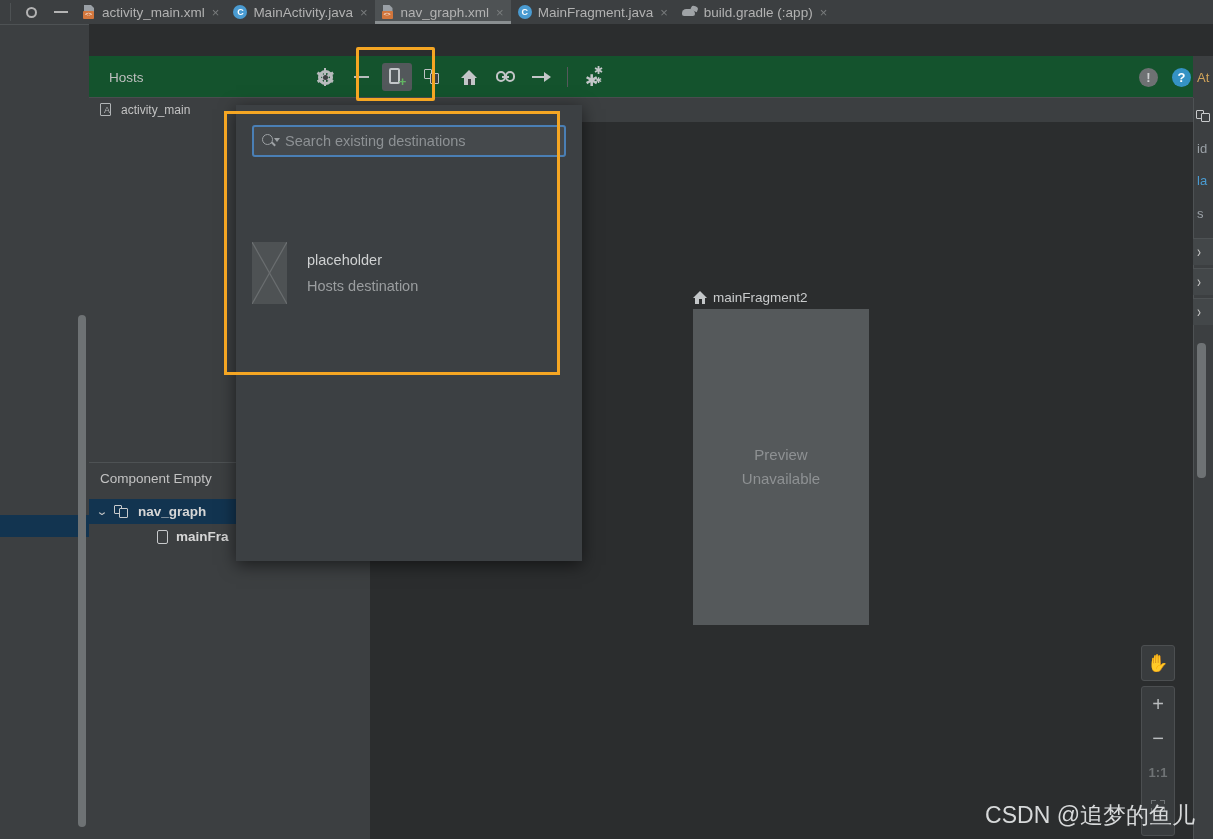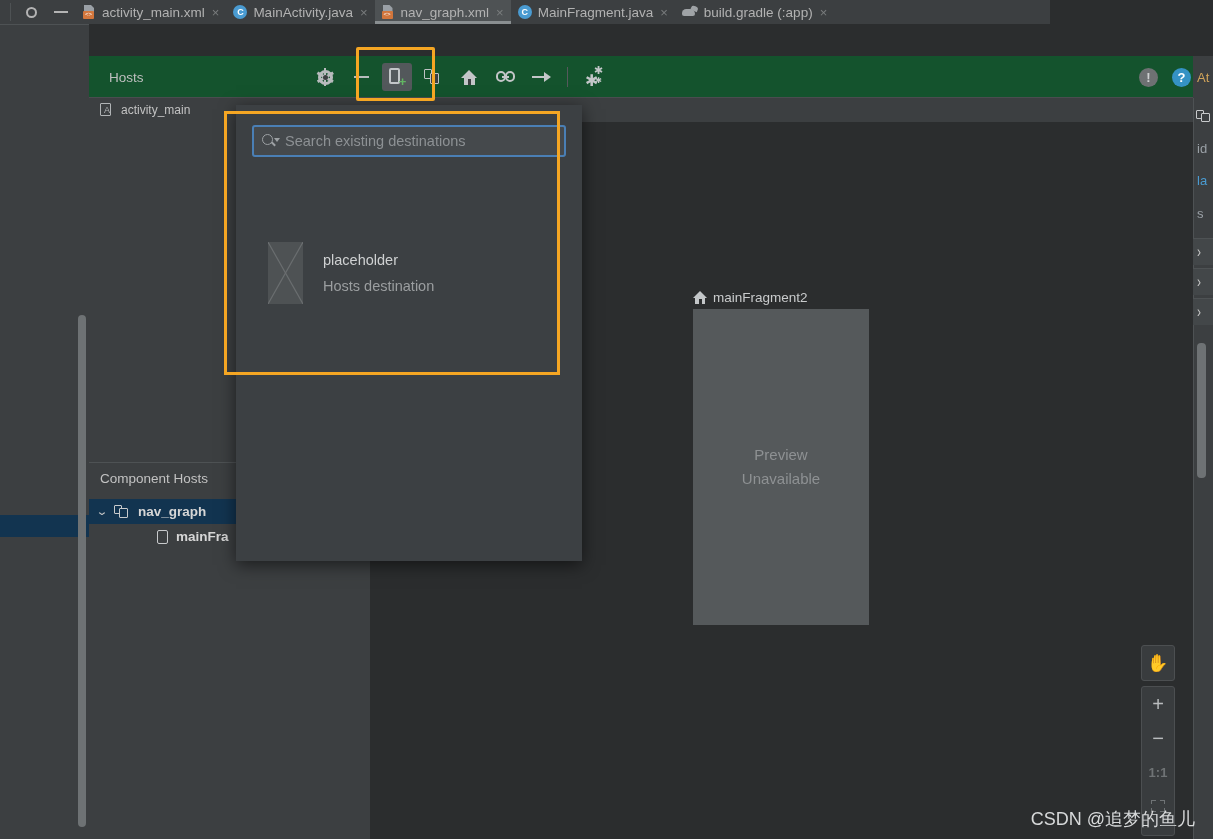--- a/index.html
+++ b/index.html
@@ -7,21 +7,21 @@
     width:1213px;height:839px;overflow:hidden;
     background:#2b2d2e;
     font-family:"Liberation Sans","DejaVu Sans",sans-serif;
     font-size:13px;color:#bbbbbb;
     -webkit-font-smoothing:antialiased;
   }
   .root{position:relative;width:1213px;height:839px;}
 
   
   .tabstrip{
-    position:absolute;left:0;top:0;width:1050px;height:24px;
+    position:absolute;left:0;top:0;width:1213px;height:24px;
     background:#3c3f41;display:flex;align-items:center;
     box-sizing:border-box;
   }
   .tabstrip .sep{width:1px;height:18px;background:#4e5254;margin:0 6px 0 10px;}
   .ticon{display:inline-flex;align-items:center;justify-content:center;flex:none;}
   .gear-glyph{width:13px;height:13px;position:relative;display:inline-block;}
   .gear-glyph::before{
     content:"";position:absolute;left:1px;top:1px;width:11px;height:11px;
     border-radius:50%;border:2.5px solid #b4b4b4;box-sizing:border-box;
   }
@@ -200,21 +200,21 @@
   .search-ic .h{position:absolute;left:9px;top:9px;width:5px;height:1.8px;background:#9da1a4;transform:rotate(45deg);}
   .search-ic .tri{position:absolute;right:0;top:4px;width:0;height:0;border-left:3.5px solid transparent;
      border-right:3.5px solid transparent;border-top:4px solid #9da1a4;}
   .search-ph{margin-left:5px;color:#8d9194;font-size:14.5px;}
 
   .create-dest{
     position:absolute;left:16px;top:66px;width:314px;height:52px;
     border:1px dashed #9fa3a6;box-sizing:border-box;
     display:flex;align-items:center;justify-content:center;color:#d4d6d7;font-size:14.5px;cursor:pointer;
   }
-  .dest-item{position:absolute;left:32px;top:137px;width:314px;height:62px;display:flex;cursor:pointer;}
+  .dest-item{position:absolute;left:16px;top:137px;width:314px;height:62px;display:flex;cursor:pointer;}
   .dest-thumb{width:35px;height:62px;background:#4e5254;position:relative;flex:none;}
   .dest-thumb svg{position:absolute;inset:0;}
   .dest-text{margin-left:20px;display:flex;flex-direction:column;justify-content:center;}
   .dest-title{color:#cfd1d2;font-size:14.5px;margin-bottom:10px;}
   .dest-sub{color:#9b9ea0;font-size:14.5px;}
 
   
   .pan-btn{position:absolute;left:1141px;top:645px;width:32px;height:34px;background:#393c3e;
      border:1px solid #4c4f51;border-radius:3px;display:flex;align-items:center;justify-content:center;cursor:pointer;}
   .zoom-group{position:absolute;left:1141px;top:686px;width:32px;height:148px;background:#393c3e;
@@ -223,21 +223,21 @@
       color:#b9bcbe;font-size:20px;}
   .zb.label{font-size:13px;font-weight:bold;color:#6f7375;}
   .zb.fit{font-size:12px;}
   .fit-ic{width:14px;height:12px;position:relative;}
   .fit-ic i{position:absolute;width:5px;height:4px;border:1.6px solid #6f7375;box-sizing:border-box;}
   .fit-ic .a{left:0;top:0;border-right:none;border-bottom:none;}
   .fit-ic .b{right:0;top:0;border-left:none;border-bottom:none;}
   .fit-ic .c{left:0;bottom:0;border-right:none;border-top:none;}
   .fit-ic .d{right:0;bottom:0;border-left:none;border-top:none;}
 
-  .watermark{position:absolute;right:18px;bottom:8px;color:#d7d9da;font-size:18px;z-index:50;}
+  .watermark{position:absolute;right:18px;bottom:8px;color:#d7d9da;font-size:23px;z-index:50;}
 
   .hand{font-size:17px;color:#d6d8d9;line-height:1;}
 </style>
 </head>
 <body>
 
 <div class="root">
 
   <div class="tabstrip">
     <div class="sep"></div>
@@ -380,21 +380,21 @@
     <div class="preview">
       <div>
         <div>Preview</div>
         <div>Unavailable</div>
       </div>
     </div>
   </div>
 
   <div class="ct-sep"></div>
   <div class="ct-header">
-    <span class="t">Component Hosts</span>
+    <span class="t">Component Empty</span>
   </div>
 
   <div class="ct-row r1">
     <span class="ct-chevron">⌄</span>
     <span class="ct-icon-graph">
       <span class="a"></span>
         <span class="b"></span>
     </span>
     <span class="ct-label">nav_graph</span>
   </div>

